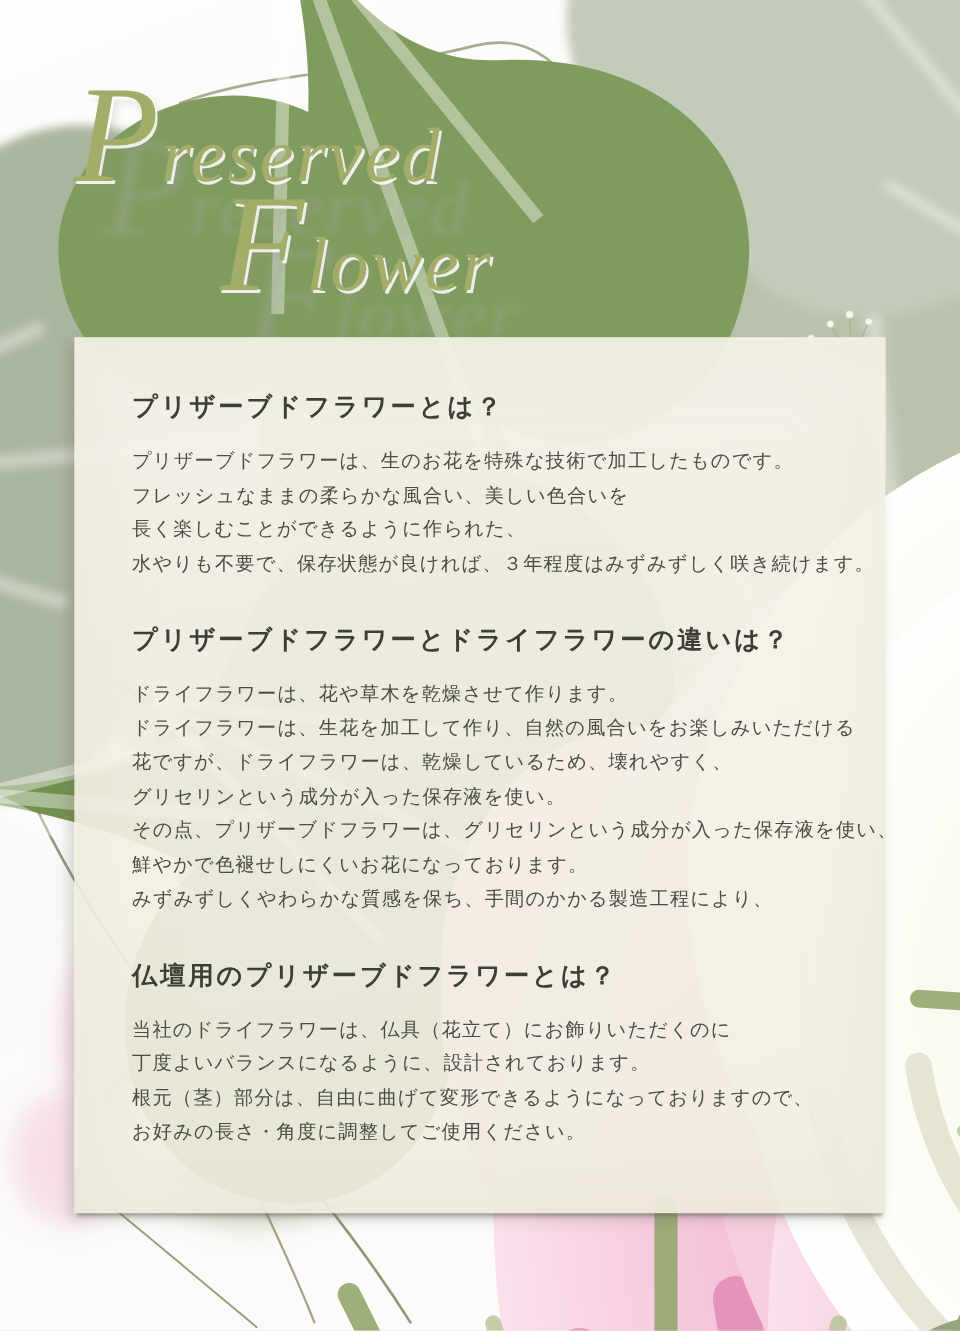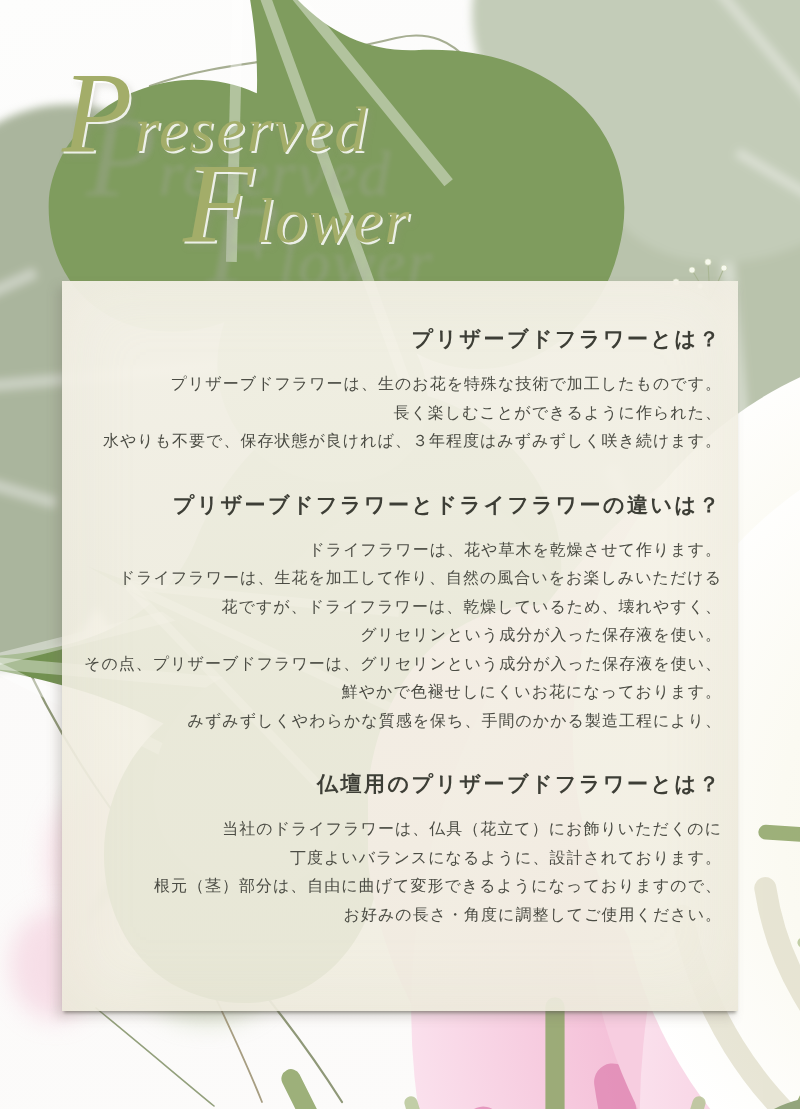--- a/index.html
+++ b/index.html
@@ -3,21 +3,20 @@
 <meta charset="utf-8">
 <style>
   html,body{margin:0;padding:0;background:#e9e7e4;}
   .stage{
     position:relative;
     width:800px;height:1109px;
     margin:0 auto;
     overflow:hidden;
     background:linear-gradient(160deg,#fdfdfc 0%,#fbfaf9 40%,#fcfbfa 100%);
     font-family:"Liberation Serif","DejaVu Serif",serif;
-    text-align:right;
   }
   
   .decor{position:absolute;left:0;top:0;width:800px;height:1109px;z-index:1;}
   
   .title-ghost{
     position:absolute;z-index:2;
     font-style:italic;line-height:1;
     color:#a9a9a4;opacity:.32;filter:blur(2.5px);
     letter-spacing:2px;font-size:64px;
   }
@@ -32,21 +31,21 @@
   .title-line::first-letter{font-size:180%;}
   .t1{left:62px;top:55px;}
   .g1{left:86px;top:99px;}
   .t2{left:183px;top:146px;}
   .g2{left:206px;top:188px;}
   
   .card{
     position:absolute;z-index:2;
     left:62px;top:281px;width:676px;height:730px;
     box-sizing:border-box;
-    padding:44px 16px 0 20px;
+    padding:44px 16px 0 48px;
     background:linear-gradient(175deg,rgba(247,244,235,.95) 0%,rgba(243,240,228,.92) 55%,rgba(240,237,224,.93) 100%);
     box-shadow:-5px 6px 10px rgba(110,108,96,.25),
                0 4px 3px -2px rgba(95,93,82,.55),
                inset 0 0 70px rgba(214,209,188,.22);
   }
   .sec{margin:0 0 34px 0;}
   .sec-heading{
     margin:0 0 18px 0;
     font-size:21px;font-weight:600;
     letter-spacing:2.5px;
@@ -249,20 +248,21 @@
 
   <div class="title-line t1">Preserved</div>
   <div class="title-line t2">Flower</div>
 
   <main class="card">
 
     <section class="sec">
       <h2 class="sec-heading">プリザーブドフラワーとは？</h2>
       <p class="sec-body">
         <span class="ln">プリザーブドフラワーは、生のお花を特殊な技術で加工したものです。</span>
+        <span class="ln">フレッシュなままの柔らかな風合い、美しい色合いを</span>
         <span class="ln">長く楽しむことができるように作られた、</span>
         <span class="ln">水やりも不要で、保存状態が良ければ、３年程度はみずみずしく咲き続けます。</span>
       </p>
     </section>
 
     <section class="sec">
       <h2 class="sec-heading">プリザーブドフラワーとドライフラワーの違いは？</h2>
       <p class="sec-body">
         <span class="ln">ドライフラワーは、花や草木を乾燥させて作ります。</span>
         <span class="ln">ドライフラワーは、生花を加工して作り、自然の風合いをお楽しみいただける</span>

